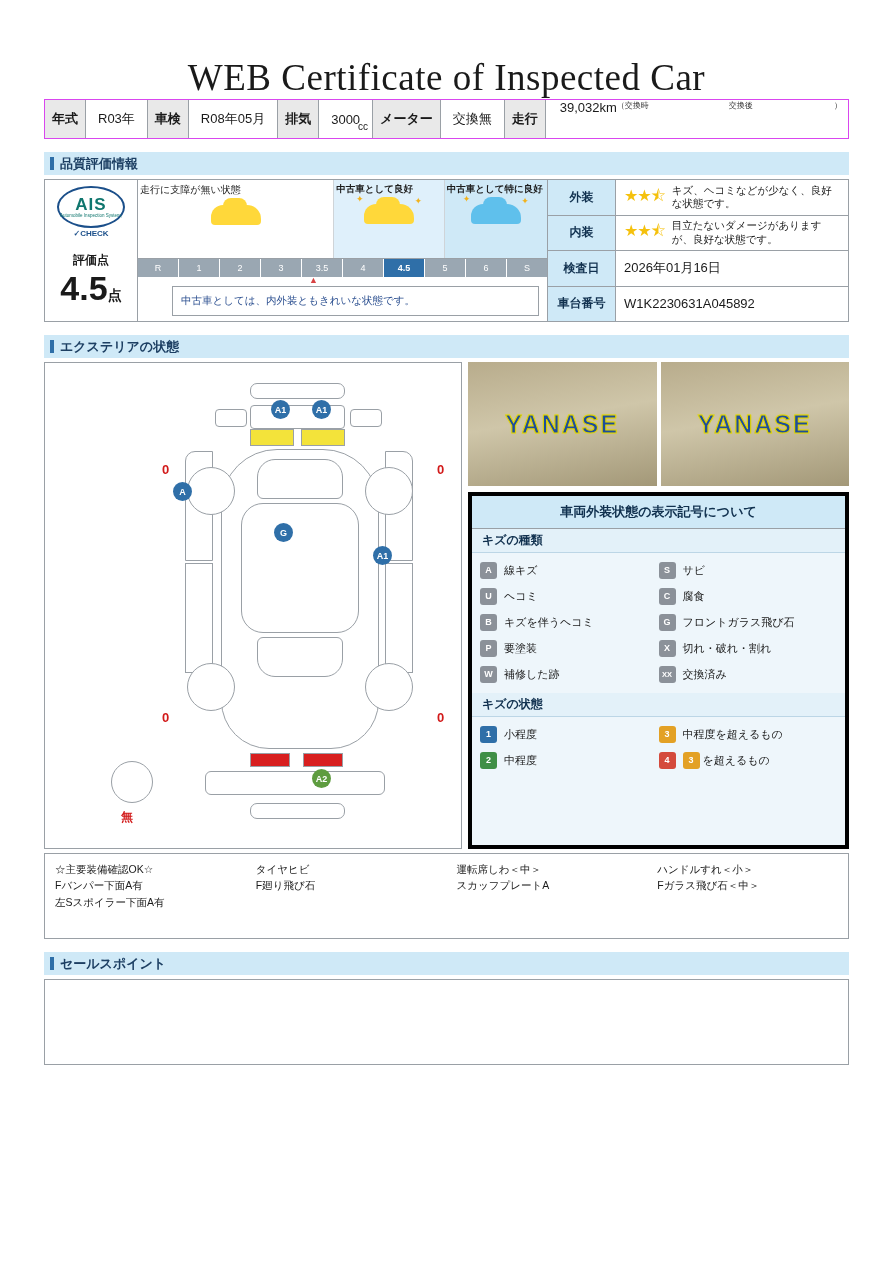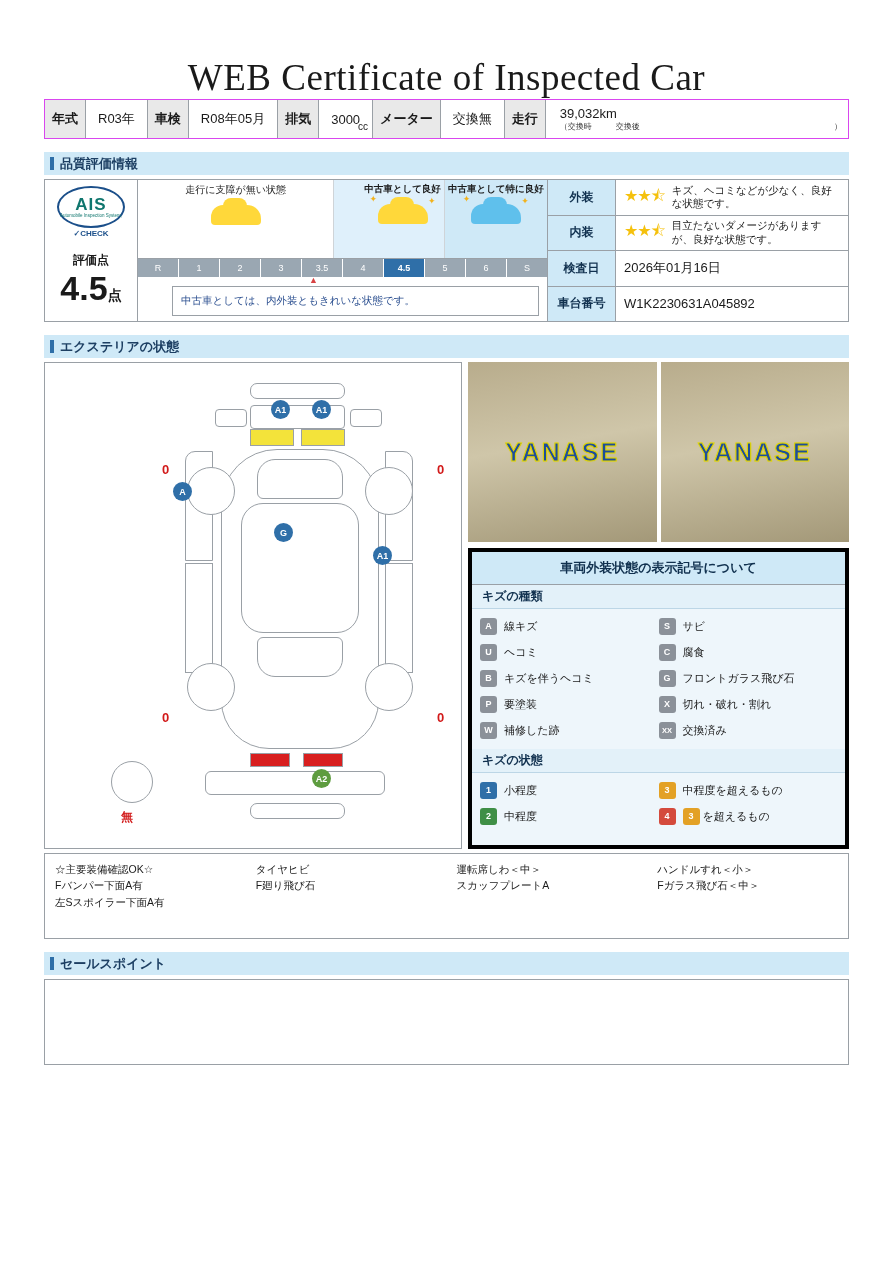--- a/index.html
+++ b/index.html
@@ -39,23 +39,23 @@
   .spec > div {
     display:flex; align-items:center; justify-content:center;
     border-right: 1px solid #9aa0a6;
     height:100%;
   }
   .spec > div:last-child { border-right: none; }
   .sp-head { background:#e9e9e9; font-weight:bold; padding:0 7px; }
   .sp-val  { padding:0 12px; }
   .sp-cc { position:relative; }
   .sp-cc .unit { position:absolute; right:4px; bottom:6px; font-size:10px; }
-  .km-cell { flex:1; flex-direction:column; align-items:flex-start !important; justify-content:center; padding-left:14px; }
+  .km-cell { flex:1; flex-direction:row; align-items:flex-start !important; justify-content:center; padding-left:14px; }
   .km-main { font-size:13px; }
-  .km-sub  { font-size:8px; color:#333; width:100%; display:flex; gap:24px; }
+  .km-sub  { font-size:8px; color:#333; width:100%; display:flex; gap:80px; }
   .km-sub i { font-style:normal; }
 
   
   .sec-head {
     margin: 13px 44px 0 44px;
     background:#cfe9f7;
     height:23px;
     display:flex; align-items:center;
     font-size:13px; font-weight:bold;
     color:#1d3f63;
@@ -85,23 +85,23 @@
   .ais-logo span { font-size:4.5px; letter-spacing:0; }
   .ais-check { font-size:8px; color:#1b4f8a; font-weight:bold; margin-top:1px; }
   .ais-label { font-size:12px; font-weight:bold; margin-top:14px; }
   .ais-score { font-size:34px; font-weight:bold; margin-top:2px; line-height:1; }
   .ais-score .suf { font-size:14px; }
 
   .grade { flex:1; border-right:1px solid #9aa0a6; position:relative; }
   .grade-cols { display:flex; height:78px; }
   .gc { border-right:1px solid #cfd4d8; position:relative; }
   .gc:last-child{ border-right:none; }
-  .gc-t { font-size:10px; text-align:center; padding:4px 2px 0; line-height:1.15; }
+  .gc-t { font-size:10px; text-align:left; padding:4px 2px 0; line-height:1.15; }
   .gc1 { width:48%; }
-  .gc2 { width:27%; background:#dff0fb;padding-left:27px; }
+  .gc2 { width:27%; background:#dff0fb; }
   .gc3 { width:25%; background:#cfe9f7; }
   .gc2 .gc-t, .gc3 .gc-t { font-weight:bold; font-size:9.5px; }
   .car-ico { height:30px; display:flex; align-items:center; justify-content:center; margin-top:4px; }
   .carbody { width:50px; height:20px; background:#ffd83a; border-radius:12px 14px 4px 4px; position:relative; }
   .carbody:before{ content:""; position:absolute; left:12px; top:-7px; width:24px; height:10px; background:#ffd83a; border-radius:8px 8px 0 0; }
   .carbody.blue { background:#5fc0ec; }
   .carbody.blue:before{ background:#5fc0ec; }
   .sparkle { position:absolute; color:#f2b21c; font-size:9px; }
 
   .scale {
@@ -145,21 +145,21 @@
   .zero { color:#d21a1a; font-size:13px; font-weight:bold; position:absolute; }
   .mark {
     position:absolute; border-radius:50%;
     display:flex; align-items:center; justify-content:center;
     font-size:9px; color:#fff; font-weight:bold;
   }
   .mark.blue { background:#2f6fa8; }
   .mark.green{ background:#5e9c3f; }
 
   .rightcol { flex:1; display:flex; flex-direction:column; gap:6px; }
-  .photos { height:180px; display:flex; gap:4px; }
+  .photos { height:124px; display:flex; gap:4px; }
   .photo {
     flex:1; position:relative; overflow:hidden;
     background:linear-gradient(170deg,#b8ac8c 0%,#cfc6a9 45%,#a39878 100%);
     display:flex; align-items:center; justify-content:center;
   }
   .yan {
     font-family:"Liberation Sans", sans-serif; font-weight:bold;
     font-size:25px; letter-spacing:2px;
     color:#1d4d9b; -webkit-text-stroke:1px #e0d400;
     text-shadow:0 0 2px #e0d400;

